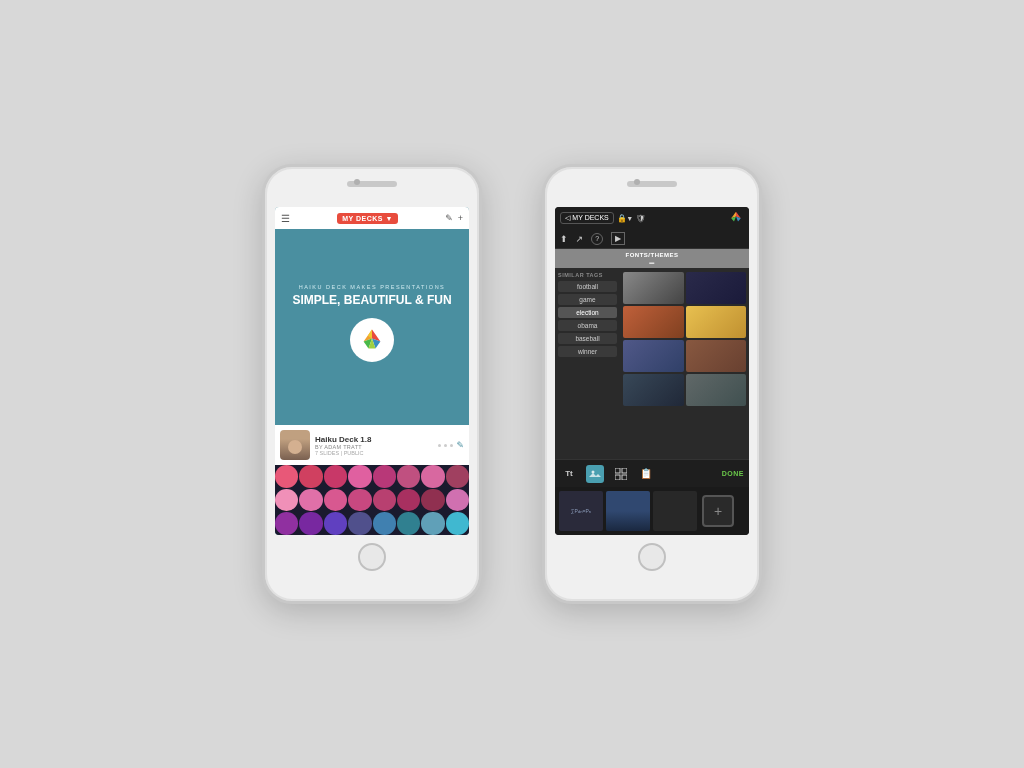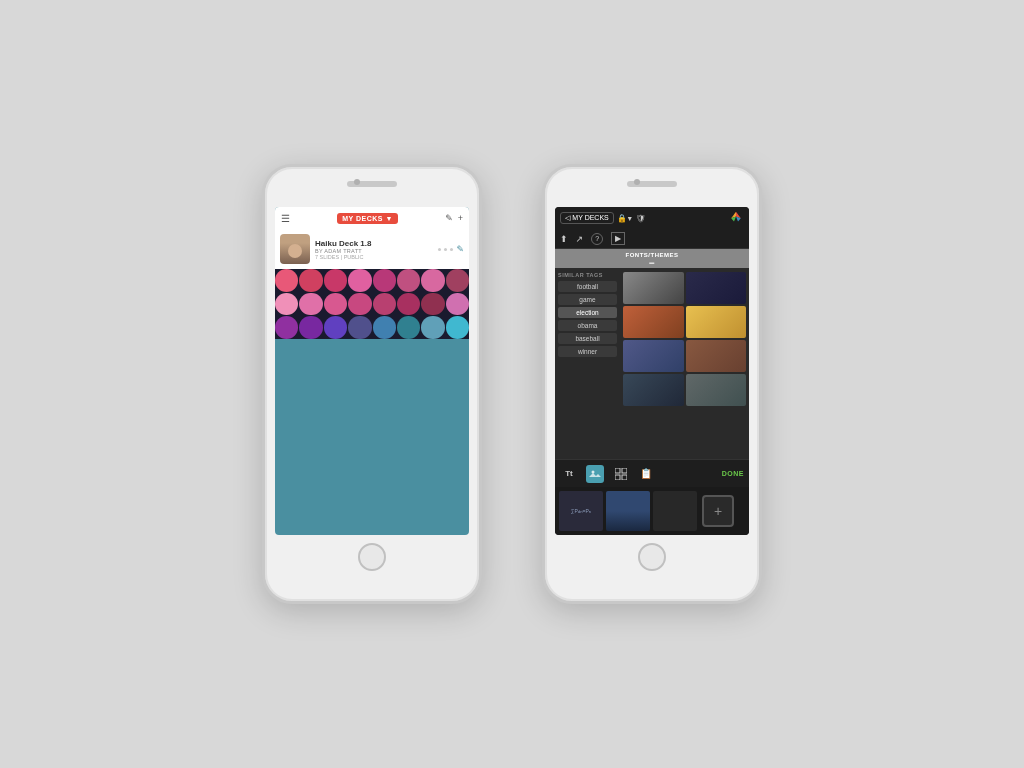--- a/index.html
+++ b/index.html
@@ -404,20 +404,35 @@
 
     <div class="left-topbar">
       <span class="hamburger-icon">☰</span>
       <div class="mydecks-btn">MY DECKS ▼</div>
       <div class="topbar-icons">
         <span>✎</span>
         <span>+</span>
       </div>
     </div>
 
+    <div class="left-hero">
+      <div class="left-subtitle">HAIKU DECK MAKES PRESENTATIONS</div>
+      <div class="left-title">SIMPLE, BEAUTIFUL &amp; FUN</div>
+      <div class="logo-circle">
+        <svg class="bird-svg" viewBox="0 0 40 40">
+
+          <polygon points="20,5 32,22 20,18" fill="#e84c3d"></polygon>
+          <polygon points="20,5 8,22 20,18" fill="#f0a030"></polygon>
+          <polygon points="8,22 20,18 15,32" fill="#4ab848"></polygon>
+          <polygon points="32,22 20,18 25,32" fill="#3a8fc0"></polygon>
+          <polygon points="15,32 20,18 25,32" fill="#a0d040"></polygon>
+          <polygon points="20,5 14,14 20,18" fill="#f0c830"></polygon>
+        </svg>
+      </div>
+    </div>
 
     <div class="left-card">
       <div class="avatar">
         <div class="avatar-img">
           <div class="avatar-head"></div>
         </div>
       </div>
       <div class="card-info">
         <div class="card-title">Haiku Deck 1.8</div>
         <div class="card-by">BY ADAM TRATT</div>

